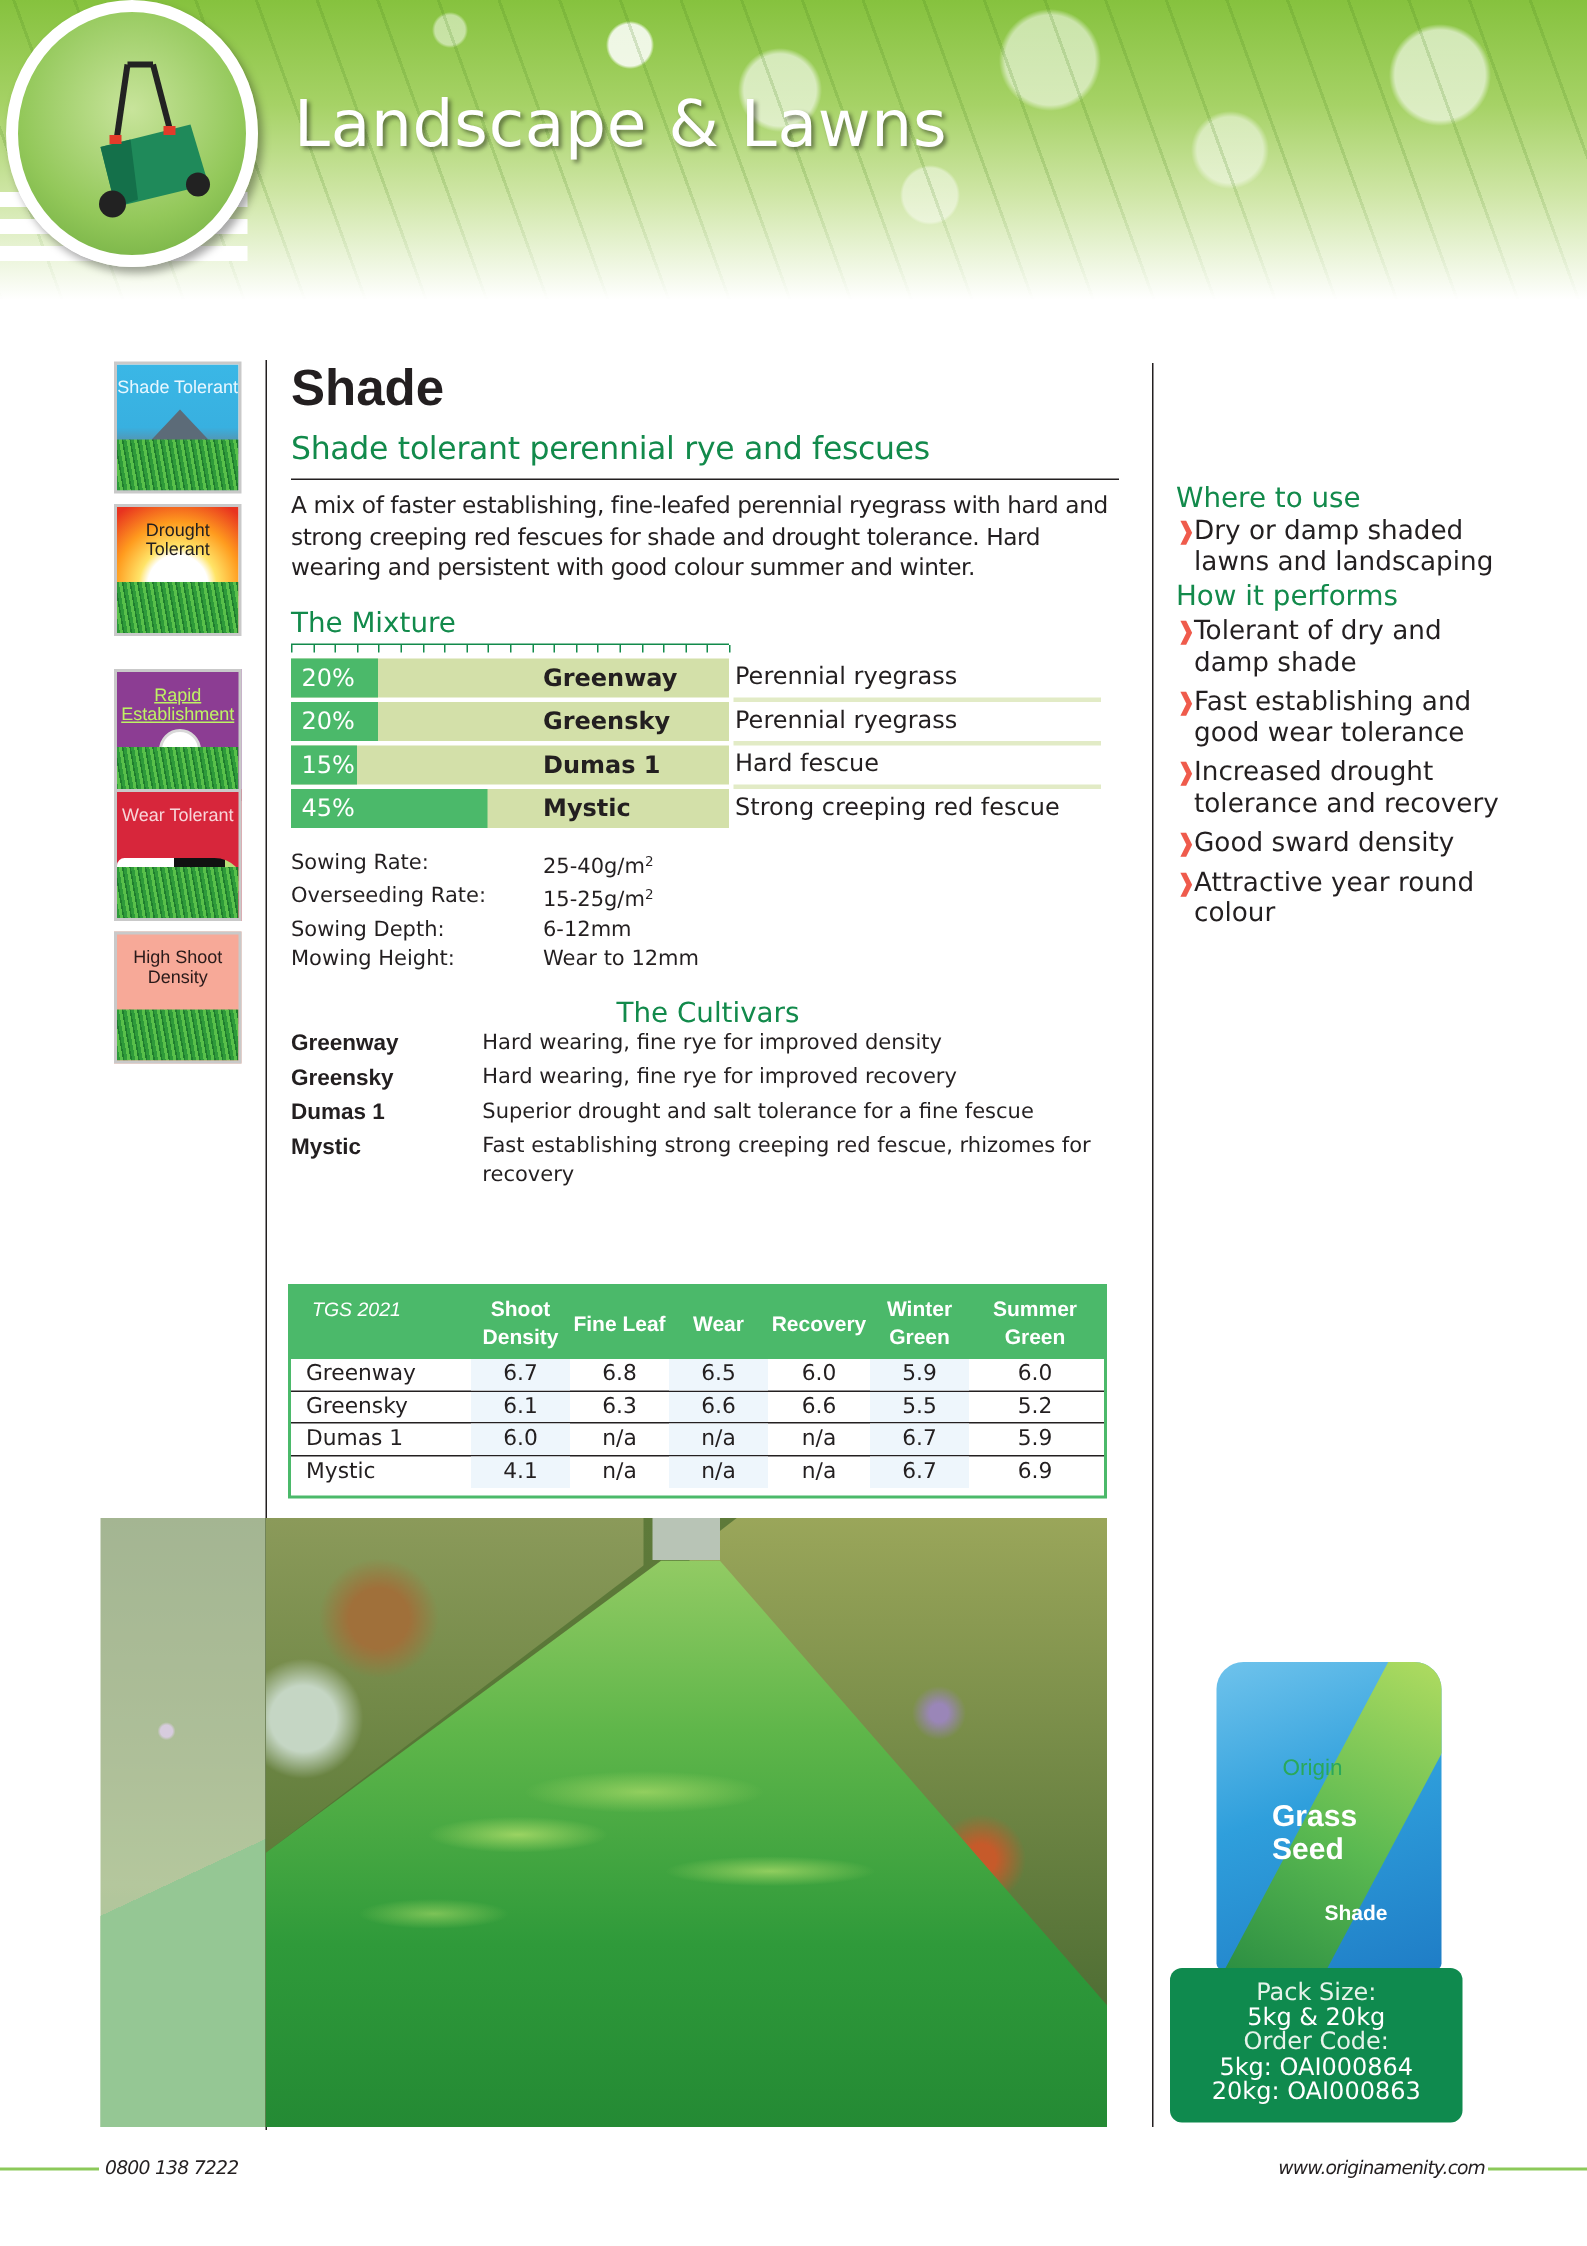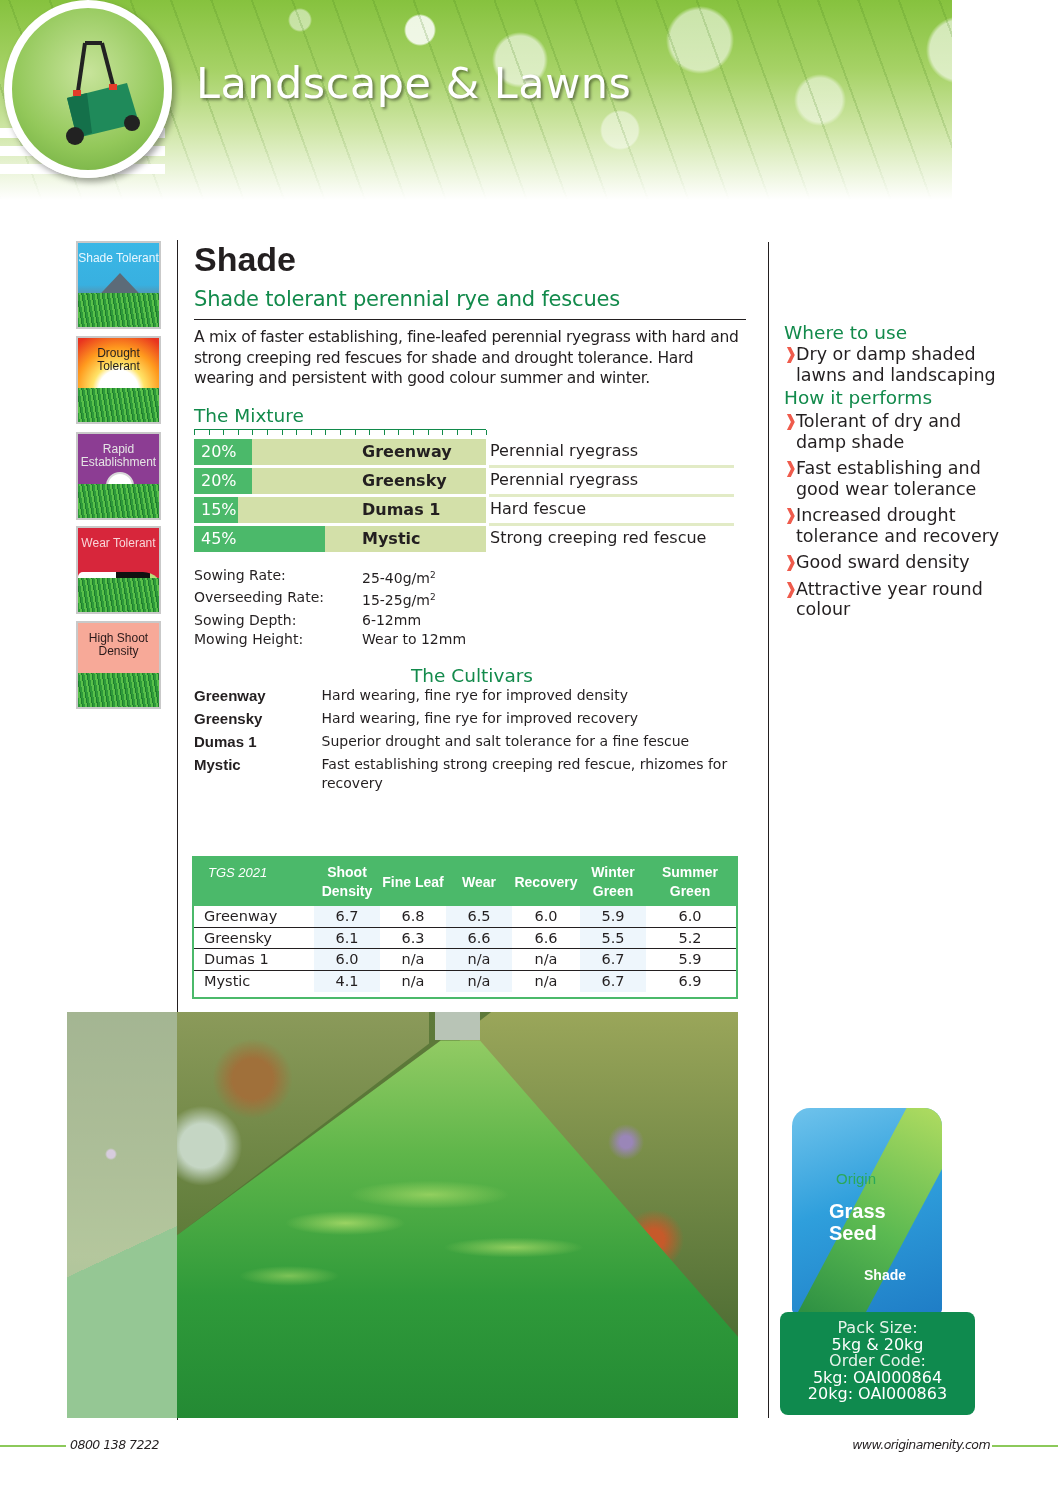--- a/index.html
+++ b/index.html
@@ -1,20 +1,20 @@
 <!DOCTYPE html>
 <html><head>
   <meta charset="utf-8">
   <style>
     * { box-sizing: border-box; margin: 0; padding: 0; }
     html, body { width: 1058px; height: 1497px; background: #ffffff; overflow: hidden; }
     body { position: relative; font-family: "DejaVu Sans", sans-serif; color: #231f20; }
 
     
-    .header { position: absolute; left: 0; top: 0; width: 952px; height: 200px;
+    .header { position: absolute; left: 0; top: 0; width: 1058px; height: 200px;
       background:
         radial-gradient(circle at 420px 30px, rgba(255,255,255,0.85) 0 14px, transparent 16px),
         radial-gradient(circle at 520px 60px, rgba(255,255,255,0.6) 0 24px, transparent 28px),
         radial-gradient(circle at 700px 40px, rgba(255,255,255,0.55) 0 30px, transparent 34px),
         radial-gradient(circle at 820px 100px, rgba(255,255,255,0.5) 0 22px, transparent 26px),
         radial-gradient(circle at 960px 50px, rgba(255,255,255,0.6) 0 30px, transparent 34px),
         radial-gradient(circle at 300px 20px, rgba(255,255,255,0.5) 0 10px, transparent 12px),
         radial-gradient(circle at 620px 130px, rgba(255,255,255,0.45) 0 18px, transparent 20px),
         linear-gradient(180deg, #86c23e 0%, #a6d266 35%, #cfe6a6 65%, #ffffff 100%);
       padding-left: 13px;
@@ -38,21 +38,21 @@
     
     .badge { position: absolute; left: 76px; width: 85px; height: 88px; border: 2px solid #c9c9c9;
       overflow: hidden; font-size: 12px; text-align: center; line-height: 1.05; padding-top: 9px;
       font-family: "Liberation Sans", sans-serif; }
     .badge .grass { position: absolute; left: 0; right: 0; bottom: 0; height: 34px;
       background: repeating-linear-gradient(80deg, #2e9a3a 0 2px, #58c04a 2px 4px, #1f7d2e 4px 5px); }
     .badge.shade { top: 241px; background: linear-gradient(180deg, #3ab7e6 0%, #38b0e0 50%, #6b7f8e 70%); color: #e8f7ff; }
     .badge.shade .mountain { position: absolute; left: 10px; top: 30px; width: 0; height: 0;
       border-left: 32px solid transparent; border-right: 32px solid transparent; border-bottom: 34px solid #5c6b78; }
     .badge.drought { top: 336px; background: radial-gradient(circle at 50% 62%, #ffffff 0 20px, #ffe468 26px, #ff9b1e 42px, #e8331f 62px); color: #231f20; }
-    .badge.rapid { top: 432px; background: #8c3d93; color: #e5e5e5; }
+    .badge.rapid { top: 446px; background: #8c3d93; color: #bef264; text-decoration: underline; }
     .badge.rapid .clock { position: absolute; left: 28px; top: 38px; width: 28px; height: 28px; border-radius: 50%;
       background: #ffffff; border: 2px solid #d8d8d8; }
     .badge.wear { top: 526px; background: #d7263b; color: #f8d5d8; }
     .badge.wear .boot { position: absolute; left: 0; top: 44px; width: 85px; height: 22px;
       background: linear-gradient(90deg, #ffffff 0 45%, #111111 45% 85%, #b7e07a 85%); border-radius: 10px 40px 4px 4px; }
     .badge.density { top: 621px; background: #f7a998; color: #2a1a1a; }
 
     
     .vline-left { position: absolute; left: 177px; top: 240px; width: 1px; height: 1180px; background: #231f20; }
     .vline-right { position: absolute; left: 768px; top: 242px; width: 1px; height: 1176px; background: #231f20; }
@@ -133,21 +133,21 @@
     
     .side { position: absolute; left: 784px; top: 322px; width: 220px; }
     .side-heading { font-size: 18.5px; color: #128a4b; line-height: 22px; }
     .side-list { list-style: none; }
     .side-list li { position: relative; padding-left: 12px; font-size: 17.5px; line-height: 20.5px; color: #231f20; margin-bottom: 6px; }
     .side-list.where li { margin-bottom: 1px; }
     .side-list li .bullet { position: absolute; left: 0; top: 0; color: #ef5b4c; font-weight: bold; font-size: 16px; }
     .side-heading.how { margin-top: 2px; margin-bottom: 2px; }
 
     
-    .bag { position: absolute; left: 792px; top: 1108px; width: 150px; height: 205px; border-radius: 18px 18px 4px 4px;
+    .bag { position: absolute; left: 811px; top: 1108px; width: 150px; height: 205px; border-radius: 18px 18px 4px 4px;
       background: linear-gradient(160deg, #6fc3ec 0%, #2f9fdc 45%, #1f7dc6 100%); overflow: hidden; }
     .bag .swoosh { position: absolute; left: 60px; top: -20px; width: 60px; height: 260px; transform: rotate(28deg);
       background: linear-gradient(180deg, #b8df5a 0%, #5dbb4a 55%, #2a8d3a 100%); opacity: 0.95; }
     .bag .brand { position: absolute; left: 44px; top: 62px; font-size: 15px; color: #2aa85a; font-family: "Liberation Sans", sans-serif; }
     .bag .prod { position: absolute; left: 37px; top: 92px; font-size: 20px; font-weight: bold; color: #ffffff; line-height: 22px; font-family: "Liberation Sans", sans-serif; }
     .bag .variety { position: absolute; left: 72px; top: 159px; font-size: 14px; font-weight: bold; color: #ffffff; font-family: "Liberation Sans", sans-serif; }
     .pack { position: absolute; left: 780px; top: 1312px; width: 195px; height: 103px; background: #0f8a4e;
       border-radius: 8px; color: #ffffff; text-align: center; font-size: 16px; line-height: 16.5px; padding-top: 8px; }
     .pack .lbl { color: #e6f3ea; }
 

